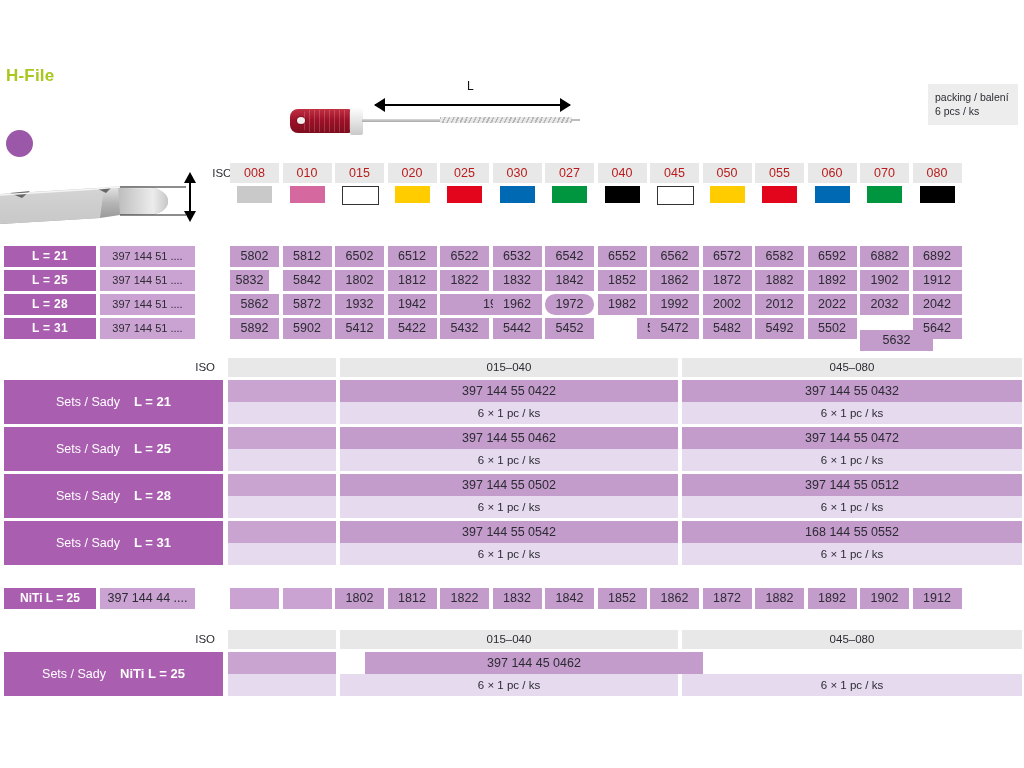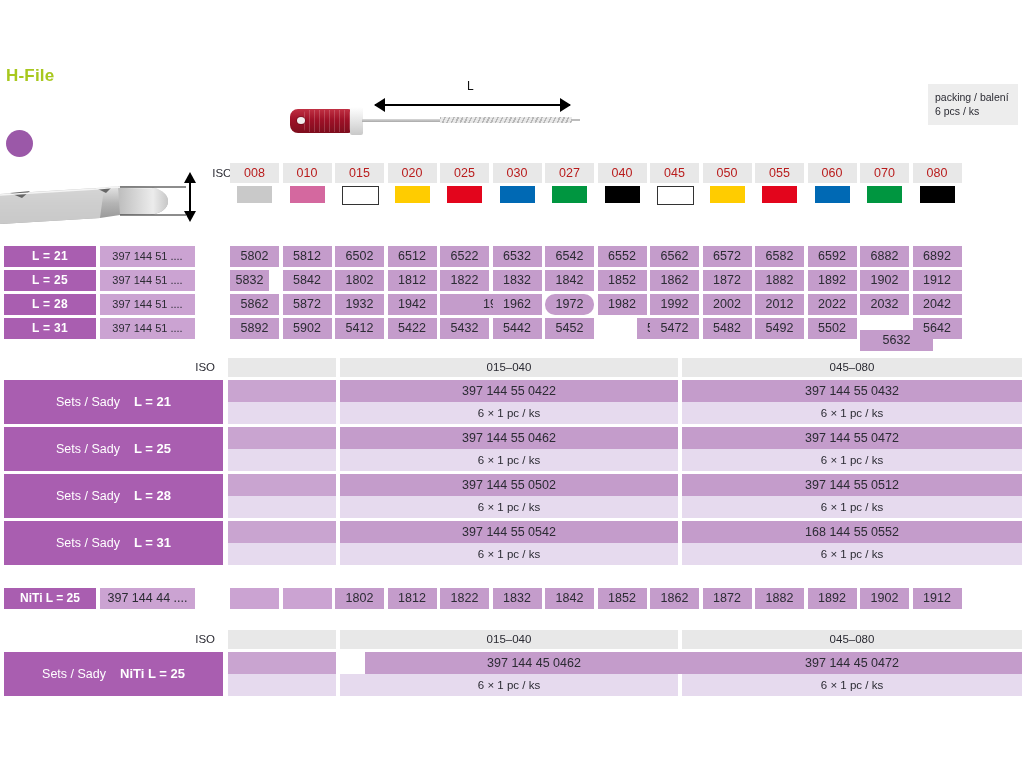--- a/index.html
+++ b/index.html
@@ -381,18 +381,17 @@
         <div class="hblank" style="left: 228px; width: 108px;"></div>
         <div class="hrange" style="left: 340px; width: 338px;">015–040</div>
         <div class="hrange" style="left: 682px; width: 340px;">045–080</div>
       </div>
       <div class="setrow">
         <div class="setlabel"><span>Sets / Sady</span><b>NiTi  L = 25</b></div>
         <div class="setblank-a" style="left: 228px; width: 108px;"></div>
         <div class="setblank-b" style="left: 228px; width: 108px;"></div>
         <div class="setcode" style="left: 340px; width: 338px; margin-left: 25px;">397 144 45 0462</div>
         <div class="setqty" style="left: 340px; width: 338px;">6 × 1 pc / ks</div>
-        <div class="setcode" style="left: 682px; width: 340px;">397 144 45 0472</div>
         <div class="setqty" style="left: 682px; width: 340px;">6 × 1 pc / ks</div>
       </div>
     </div>
 
 </div>
 
 </body></html>

